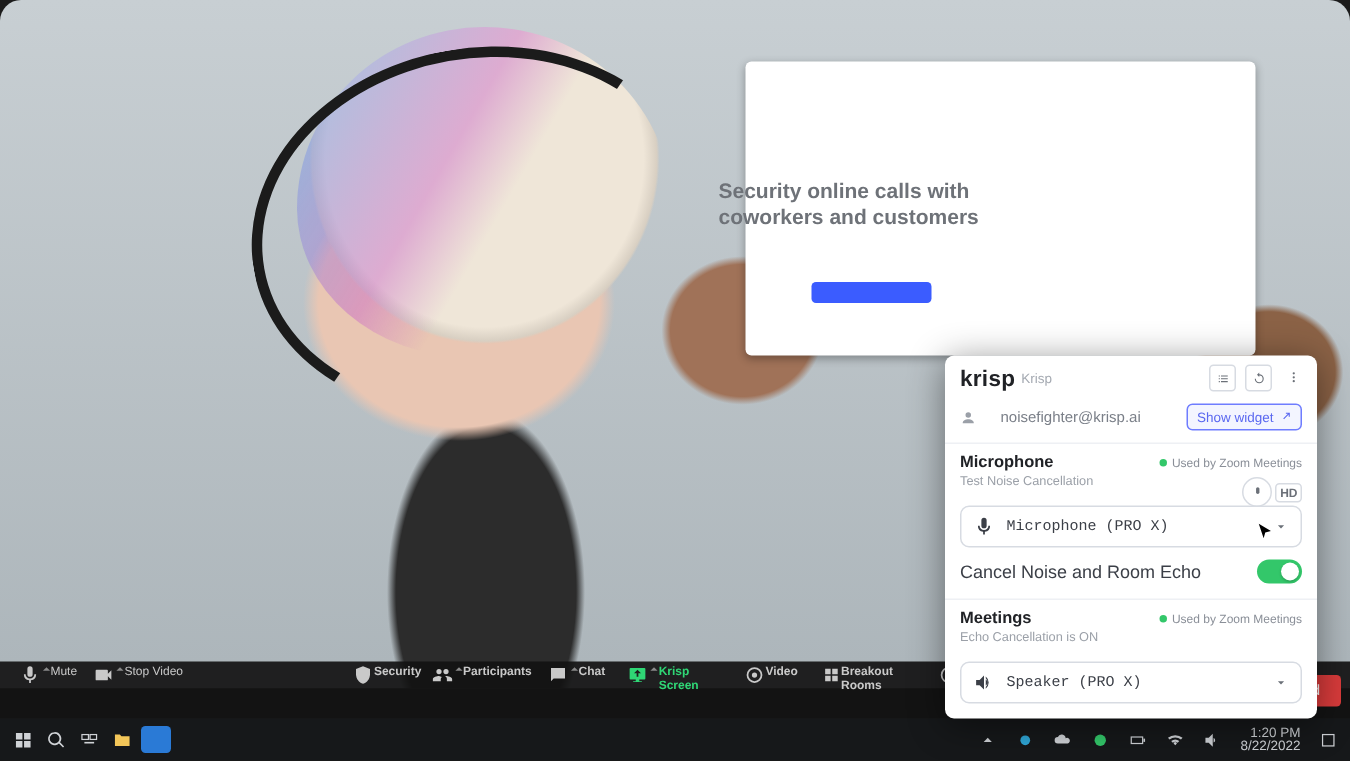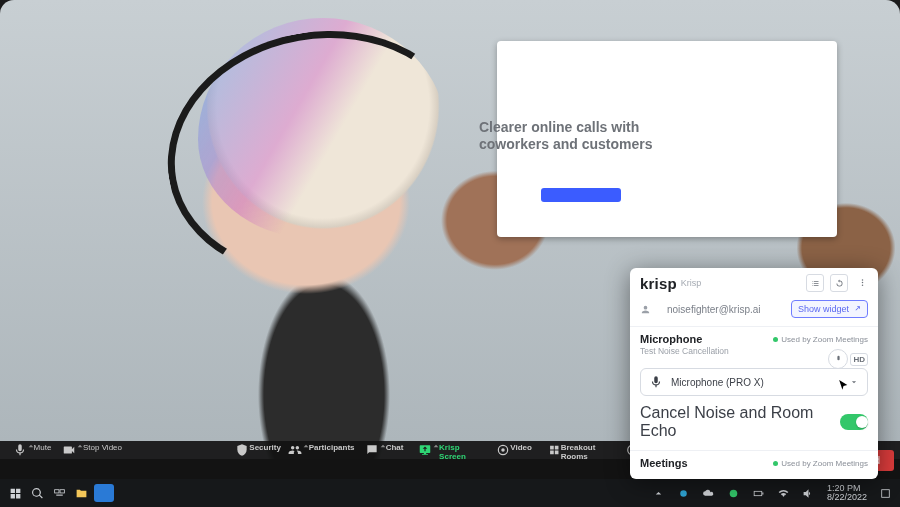--- a/index.html
+++ b/index.html
@@ -31,21 +31,21 @@
   .zb-item svg{ width:14px; height:14px; fill:#c9c9c9; margin-bottom:2px; }
   .zb-item.accent{ color:#2fd675; } .zb-item.accent svg{ fill:#2fd675; }
   .caret{ width:6px; height:6px; margin-left:1px; display:inline-block; }
   .caret svg{ width:6px!important; height:6px!important; fill:#8a8a8a!important; margin:0!important; vertical-align:top;}
   .end-btn{ background:#d93b3b; color:#fff; border:none; font-size:10px; padding:5px 14px; border-radius:3px; cursor:pointer; margin-left:auto; }
   
   .taskbar{ position:absolute; left:0; bottom:0; width:900px; height:28px; background:#16181a; display:flex; align-items:center; color:#cfd2d6; font-size:10px; padding:0 4px; box-sizing:border-box; }
   .tb-icon{ width:22px; height:22px; display:flex; align-items:center; justify-content:center; border-radius:2px; cursor:pointer; }
   .tb-icon svg{ width:13px; height:13px; fill:#cfd2d6; }
   .tb-right{ margin-left:auto; display:flex; align-items:center; gap:3px; }
-  .clock{ text-align:left; line-height:1.05; font-size:9px; padding:0 4px; cursor:pointer;}
+  .clock{ text-align:right; line-height:1.05; font-size:9px; padding:0 4px; cursor:pointer;}
   .zoom-tb{ background:#2a7ad6; width:22px; height:18px; border-radius:3px; margin-left:2px;}
   
   .krisp{ position:absolute; right:22px; bottom:28px; width:248px; background:#ffffff; border-radius:6px; box-shadow:0 4px 24px rgba(0,0,0,.45); font-size:11px; color:#3b3f47; z-index:50; }
   .k-head{ display:flex; align-items:center; padding:6px 8px 4px 10px; }
   .k-brand{ font-weight:700; font-size:15px; letter-spacing:.2px; color:#202226; }
   .k-sub{ font-size:9px; color:#a5aab2; margin-left:4px; }
   .k-haction{ margin-left:auto; display:flex; gap:6px; }
   .k-hbtn{ width:16px; height:16px; border:1px solid #d7dbe2; border-radius:3px; display:flex; align-items:center;justify-content:center; cursor:pointer;}
   .k-hbtn svg{ width:9px;height:9px;fill:#6b7078;}
   .k-user{ display:flex; align-items:center; padding:4px 10px 8px; gap:16px;}
@@ -58,39 +58,39 @@
   .k-title{ font-weight:700; font-size:11px; color:#202226; }
   .used-by{ margin-left:auto; font-size:8px; color:#8a8f98; display:inline-flex; align-items:center; gap:3px;}
   .dot-on{ width:5px;height:5px;border-radius:50%;background:#33c76a; display:inline-block;}
   .k-hint{ font-size:8.5px; color:#9ba0a8; margin-top:1px;}
   .pill{ position:absolute; right:10px; top:22px; display:flex; align-items:center; gap:2px;padding-left:12px;}
   .pill-ic{ width:18px;height:18px; border:1px solid #d7dbe2; border-radius:50%; display:flex;align-items:center;justify-content:center;}
   .pill-ic svg{width:9px;height:9px;fill:#6b7078;}
   .hd{ font-size:8px; font-weight:700; color:#6b7078; border:1px solid #d7dbe2; border-radius:3px; padding:1px 2px;}
   .k-dd{ margin-top:12px; border:1px solid #d7dbe2; border-radius:6px; padding:6px 8px; display:flex; align-items:center; gap:8px; cursor:pointer;}
   .k-dd svg.lead{ width:14px;height:14px;fill:#3b3f47;}
-  .k-dd .txt{ font-size:10px; color:#3b3f47; }
+  .k-dd .txt{ font-size:10px; color:#3b3f47;font-family:Liberation Mono, monospace; }
   .k-dd .chev{ margin-left:auto; width:10px;height:10px; fill:#6b7078;}
   .k-row{ display:flex; align-items:center; margin-top:8px; }
-  .k-row .lbl{ font-size:16px; color:#3b3f47;}
+  .k-row .lbl{ font-size:12px; color:#3b3f47;}
   .toggle{ margin-left:auto; width:30px; height:16px; border-radius:10px; position:relative; cursor:pointer;}
   .toggle.on{ background:#33c76a;} .toggle.on::after{ left:16px; }
   .toggle::after{ content:""; position:absolute; top:2px; left:2px; width:12px;height:12px;background:#fff;border-radius:50%; transition:.15s; box-shadow:0 1px 2px rgba(0,0,0,.2);}
   .cursor{ position:absolute; right:18px; top:30px; pointer-events:none; }
   .cursor svg{width:13px;height:13px;fill:#000;filter:drop-shadow(0 0 1px #fff);}
 </style>
 </head>
 <body>
 
 <div class="screen">
 
   <div class="video">
     <div class="hair"></div>
     <div class="headset"></div>
-    <div class="tv-tag">Clearer online calls with coworkers and customers</div>
+    <div class="tv-tag">Security online calls with coworkers and customers</div>
     <div class="tv-btn"></div>
   </div>
 
   <div class="krisp">
     <div class="k-head">
       <span class="k-brand">krisp</span>
       <span class="k-sub">Krisp</span>
       <div class="k-haction">
         <div class="k-hbtn">
             <svg viewBox="0 0 24 24">
@@ -160,20 +160,30 @@
     </div>
 
     <div class="k-sec">
       <div class="k-sec-head">
         <span class="k-title">Meetings</span>
         <span class="used-by">
             <span class="dot-on"></span>
             <span>Used by Zoom Meetings</span>
           </span>
       </div>
+      <div class="k-hint">Echo Cancellation is ON</div>
+      <div class="k-dd">
+        <svg class="lead" viewBox="0 0 24 24">
+            <path d="M3 9v6h4l5 5V4L7 9H3zm13 3a4 4 0 00-2-3.5v7A4 4 0 0016 12zm-2-7v2a7 7 0 010 10v2a9 9 0 000-14z"></path>
+          </svg>
+        <span class="txt">Speaker (PRO X)</span>
+        <svg class="chev" viewBox="0 0 24 24">
+            <path d="M7 10l5 5 5-5z"></path>
+          </svg>
+      </div>
     </div>
   </div>
 
   <div class="zoom-bar">
     <div class="zb-left">
       <div class="zb-item">
         <div style="display:flex;align-items:flex-start;">
           <svg viewBox="0 0 24 24">
               <path d="M12 14a3 3 0 003-3V5a3 3 0 00-6 0v6a3 3 0 003 3zm5-3a5 5 0 01-10 0H5a7 7 0 006 6.9V21h2v-3.1A7 7 0 0019 11z"></path>
             </svg>

